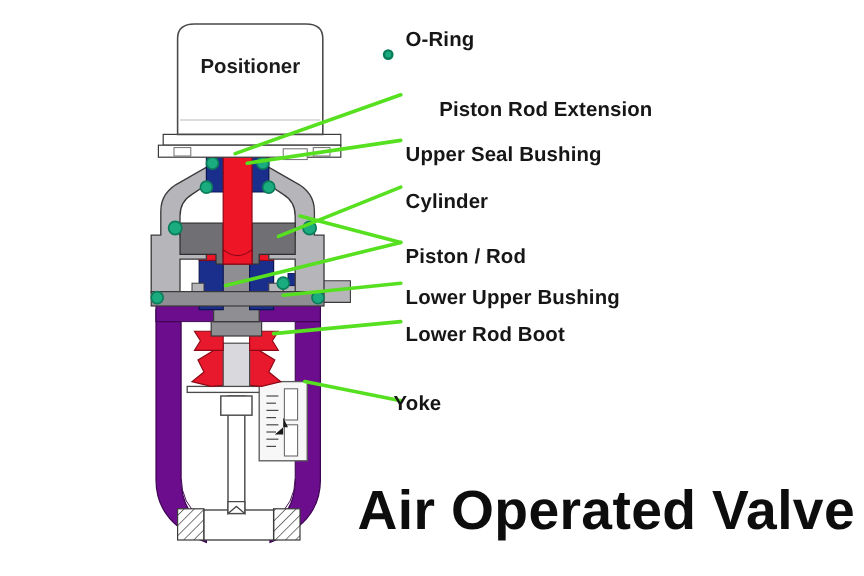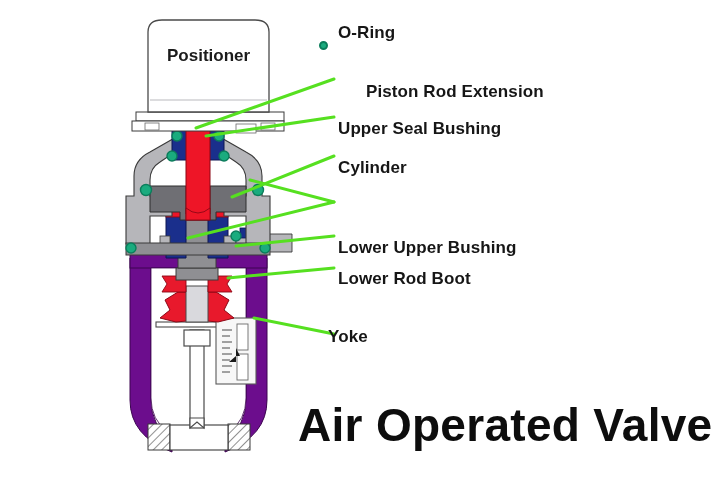--- a/index.html
+++ b/index.html
@@ -161,18 +161,19 @@
   </svg>
 
   <div id="positioner-text">Positioner</div>
 
   <div class="legend-dot" style="left:319px;top:41px;"></div>
   <div class="lbl" style="left:338px;top:24px;">O-Ring</div>
 
   <div class="lbl" style="left:338px;top:83px;margin-left:28px;">Piston Rod Extension</div>
   <div class="lbl" style="left:338px;top:120px;">Upper Seal Bushing</div>
   <div class="lbl" style="left:338px;top:159px;">Cylinder</div>
+  <div class="lbl" style="left:338px;top:205px;">Piston / Rod</div>
   <div class="lbl" style="left:338px;top:239px;">Lower Upper Bushing</div>
   <div class="lbl" style="left:338px;top:270px;">Lower Rod Boot</div>
   <div class="lbl" style="left:328px;top:328px;">Yoke</div>
 
   <div id="title">Air Operated Valve</div>
 </div>
 
 </body></html>

